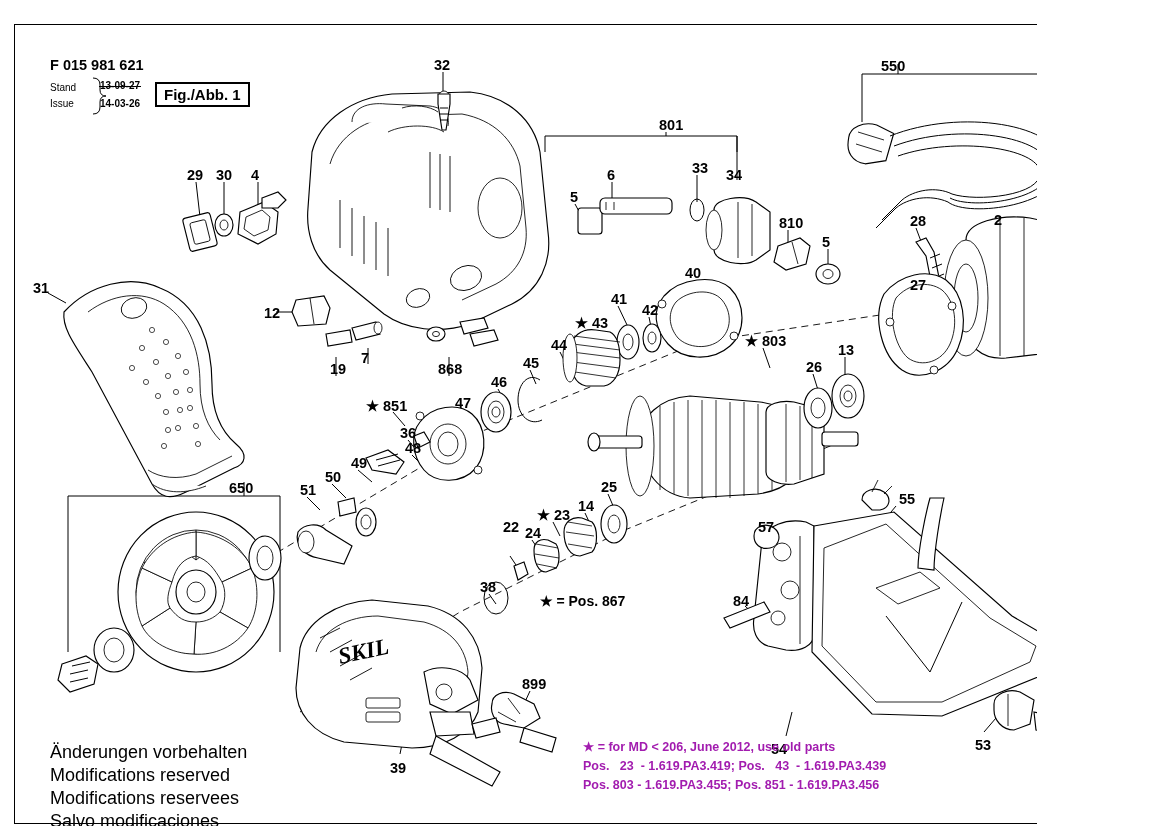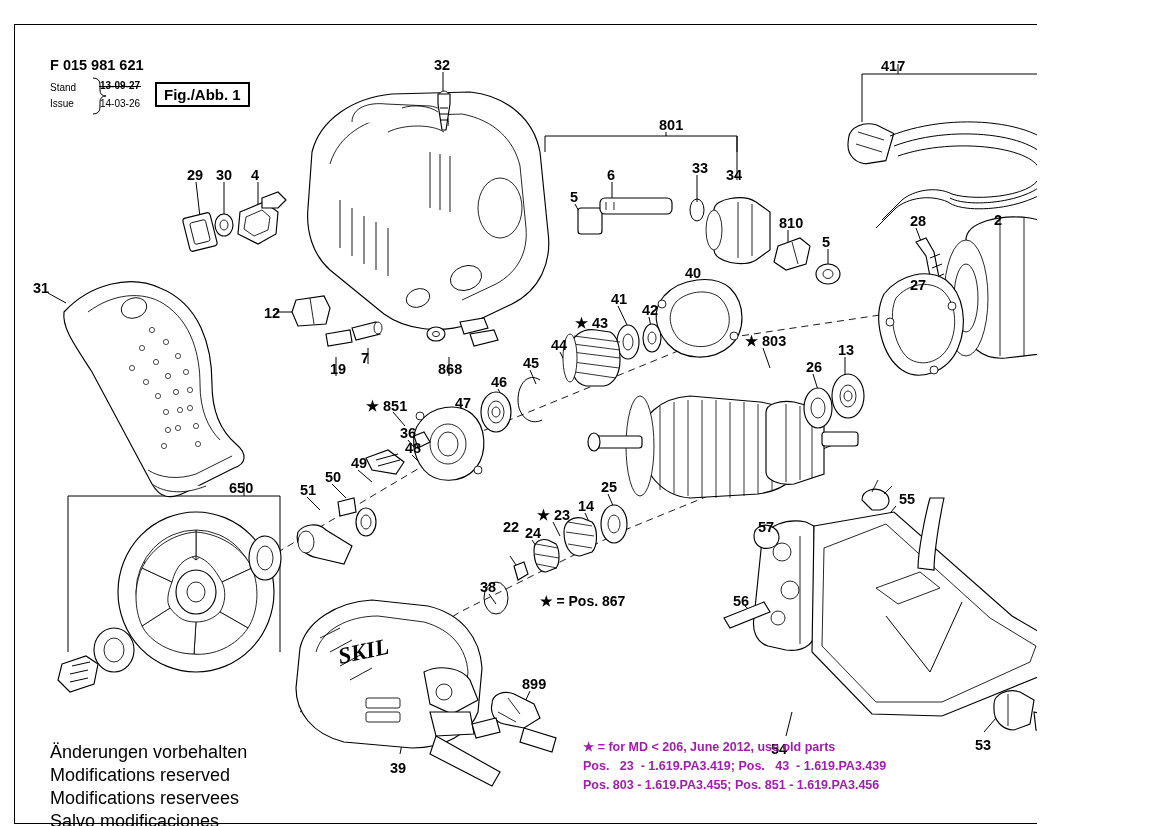--- a/index.html
+++ b/index.html
@@ -26,21 +26,21 @@
 <body>
 
 <div id="page">
 
   <div class="frame"></div>
 
   <div class="hdr" style="left:50px;top:45px;font-size:14.5px;font-weight:bold;">F 015 981 621</div>
   <div class="hdr" style="left:50px;top:70px;">Stand</div>
   <div class="hdr" style="left:50px;top:86px;">Issue</div>
   <div class="hdr" style="left:100px;top:68px;font-weight:bold;"><span class="strike">13-09-27</span></div>
-  <div class="hdr" style="left:100px;top:86px;font-weight:normal;">14-03-26</div>
+  <div class="hdr" style="left:100px;top:86px;font-weight:bold;">14-03-26</div>
   <div class="figbox" style="left:155px;top:70px;">Fig./Abb. 1</div>
 
   <svg class="art">
     <path class="ln" d="M93 66 q7 0 7 7 v5 q0 6 6 6 q-6 0 -6 6 v5 q0 7 -7 7"></path>
   </svg>
 
   <svg class="art" viewBox="0 0 1169 826">
 
     <g class="ln">
       <path d="M443 60 L443 80"></path>
@@ -393,21 +393,21 @@
       <path class="sh" d="M994 692 C994 682 1008 676 1020 680 L1034 688 L1030 712 L1014 718 C1002 718 994 708 994 698 Z"></path>
       <path class="shl" d="M1008 682 L1008 714"></path>
       <path class="sh" d="M1034 700 L1062 706 L1072 714 L1064 724 L1036 718 Z"></path>
       <path class="ln" d="M1042 706 L1060 710 M1040 714 L1058 718"></path>
       <path class="sh" d="M1044 724 L1056 722 L1060 736 L1048 740 Z"></path>
     </g>
 
   </svg>
 
   <div class="lbl num" style="left:434px;top:45px">32</div>
-  <div class="lbl num" style="left:881px;top:46px">417</div>
+  <div class="lbl num" style="left:881px;top:46px">550</div>
   <div class="lbl num" style="left:659px;top:105px">801</div>
   <div class="lbl num" style="left:607px;top:155px">6</div>
   <div class="lbl num" style="left:692px;top:148px">33</div>
   <div class="lbl num" style="left:726px;top:155px">34</div>
   <div class="lbl num" style="left:570px;top:177px">5</div>
   <div class="lbl num" style="left:779px;top:203px">810</div>
   <div class="lbl num" style="left:822px;top:222px">5</div>
   <div class="lbl num" style="left:910px;top:201px">28</div>
   <div class="lbl num" style="left:994px;top:200px">2</div>
   <div class="lbl num" style="left:187px;top:155px">29</div>
@@ -438,21 +438,21 @@
   <div class="lbl num" style="left:300px;top:470px">51</div>
   <div class="lbl num" style="left:229px;top:468px">650</div>
   <div class="lbl num" style="left:601px;top:467px">25</div>
   <div class="lbl num" style="left:578px;top:486px">14</div>
   <div class="lbl num" style="left:537px;top:495px">★ 23</div>
   <div class="lbl num" style="left:758px;top:507px">57</div>
   <div class="lbl num" style="left:899px;top:479px">55</div>
   <div class="lbl num" style="left:525px;top:513px">24</div>
   <div class="lbl num" style="left:503px;top:507px">22</div>
   <div class="lbl num" style="left:480px;top:567px">38</div>
-  <div class="lbl num" style="left:733px;top:581px">56</div>
+  <div class="lbl num" style="left:733px;top:581px">84</div>
   <div class="lbl num" style="left:771px;top:729px">54</div>
   <div class="lbl num" style="left:522px;top:664px">899</div>
   <div class="lbl num" style="left:390px;top:748px">39</div>
   <div class="lbl num" style="left:975px;top:725px">53</div>
   <div class="lbl num" style="left:1041px;top:778px">52</div>
 
   <div class="lbl" style="left:540px;top:581px;font-size:14px;">★ = Pos. 867</div>
 
   <div class="foot" style="left:50px;top:729px;">Änderungen vorbehalten
 Modifications reserved

